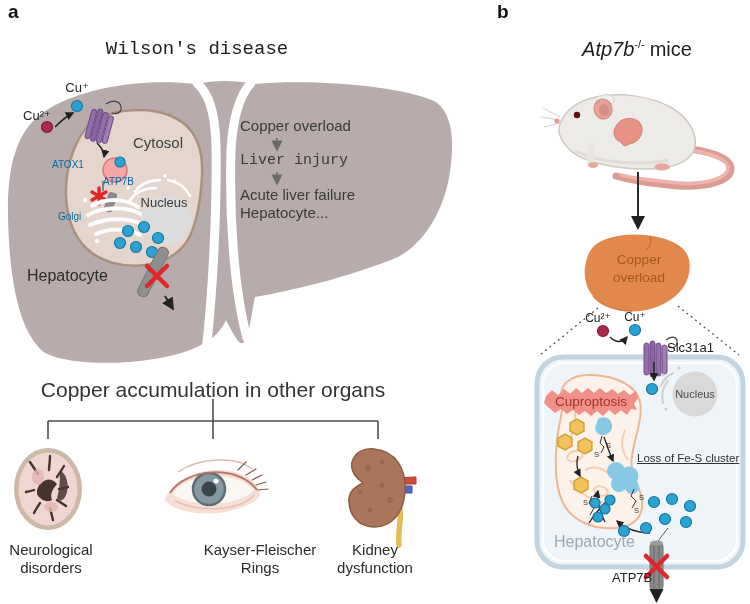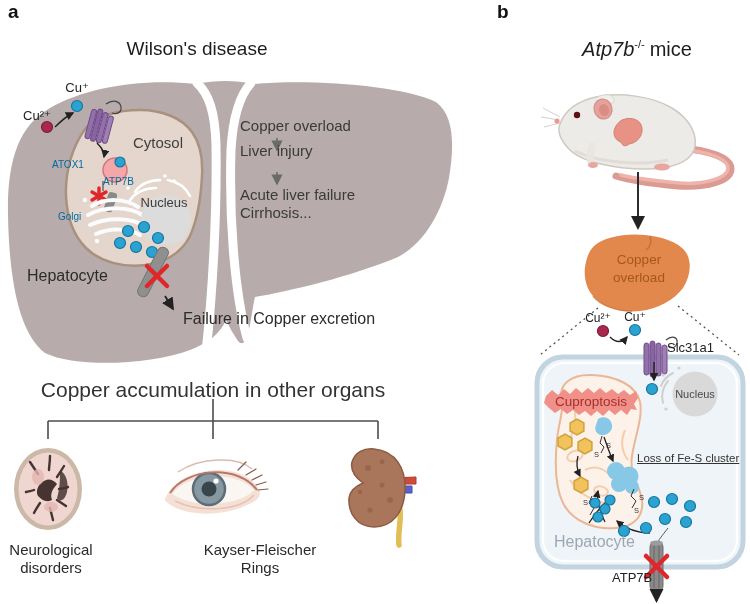--- a/index.html
+++ b/index.html
@@ -327,43 +327,44 @@
   <g stroke="#df262b" stroke-width="4.5" stroke-linecap="round">
     <line x1="646" y1="556" x2="667" y2="577"></line>
     <line x1="667" y1="556" x2="646" y2="577"></line>
   </g>
   <line x1="656.5" y1="592" x2="656.5" y2="601" stroke="#222" stroke-width="2" marker-end="url(#ah)"></line>
 </svg>
 
 <div class="t panel-letter" style="left:8px;top:1px;">a</div>
 <div class="t panel-letter" style="left:497px;top:1px;">b</div>
 
-<div class="t fig-title ctr" style="left:197px;top:38px;">Wilson's disease</div>
+<div class="t fig-title ctr" style="left:197px;top:38px;font-family:Liberation Mono, monospace;">Wilson's disease</div>
 
 <div class="t lab13 ctr" style="left:77px;top:80px;">Cu⁺</div>
 <div class="t lab13 ctr" style="left:37px;top:108px;">Cu²⁺</div>
 <div class="t lab15" style="left:133px;top:134px;color:#3f3f3f;">Cytosol</div>
 <div class="t lab14" style="left:52px;top:159px;">ATOX1</div>
 <div class="t lab14" style="left:103px;top:176px;">ATP7B</div>
 <div class="t lab13 ctr" style="left:164px;top:195px;color:#3c3c3c;">Nucleus</div>
 <div class="t lab14" style="left:58px;top:211px;">Golgi</div>
 <div class="t lab16" style="left:27px;top:266px;">Hepatocyte</div>
 
 <div class="t cascade" style="left:240px;top:117px;">Copper overload</div>
-<div class="t cascade" style="left:240px;top:142px;">Liver injury</div>
+<div class="t cascade" style="left:240px;top:152px;font-family:Liberation Mono, monospace;">Liver injury</div>
 <div class="t cascade" style="left:240px;top:186px;">Acute liver failure</div>
-<div class="t cascade" style="left:240px;top:204px;">Cirrhosis...</div>
-
-<div class="t lab16" style="left:183px;top:309px;">Failure in Copper excretion</div>
+<div class="t cascade" style="left:240px;top:204px;">Hepatocyte...</div>
+
 <div class="t lab15 ctr" style="left:213px;top:377px;font-size:21px;">Copper accumulation in other organs</div>
 
 <div class="t organ-label ctr" style="left:51px;top:541px;">Neurological
 disorders</div>
 <div class="t organ-label ctr" style="left:212px;top:541px;margin-left:48px;">Kayser-Fleischer
 Rings</div>
+<div class="t organ-label ctr" style="left:375px;top:541px;">Kidney
+dysfunction</div>
 
 <div class="t b-title ctr" style="left:637px;top:37px;"><span class="gene">Atp7b</span><sup>-/-</sup><span style="margin-left:5px;">mice</span></div>
 
 <div class="t orange-txt ctr" style="left:639px;top:251px;">Copper
 overload</div>
 <div class="t" style="left:598px;top:311px;font-size:12px;color:#222;transform:translateX(-50%);">Cu²⁺</div>
 <div class="t" style="left:635px;top:310px;font-size:12px;color:#222;transform:translateX(-50%);">Cu⁺</div>
 <div class="t lab13" style="left:667px;top:340px;">Slc31a1</div>
 <div class="t nuc-b ctr" style="left:695px;top:388px;">Nucleus</div>
 <div class="t cupro ctr" style="left:591px;top:394px;">Cuproptosis</div>

